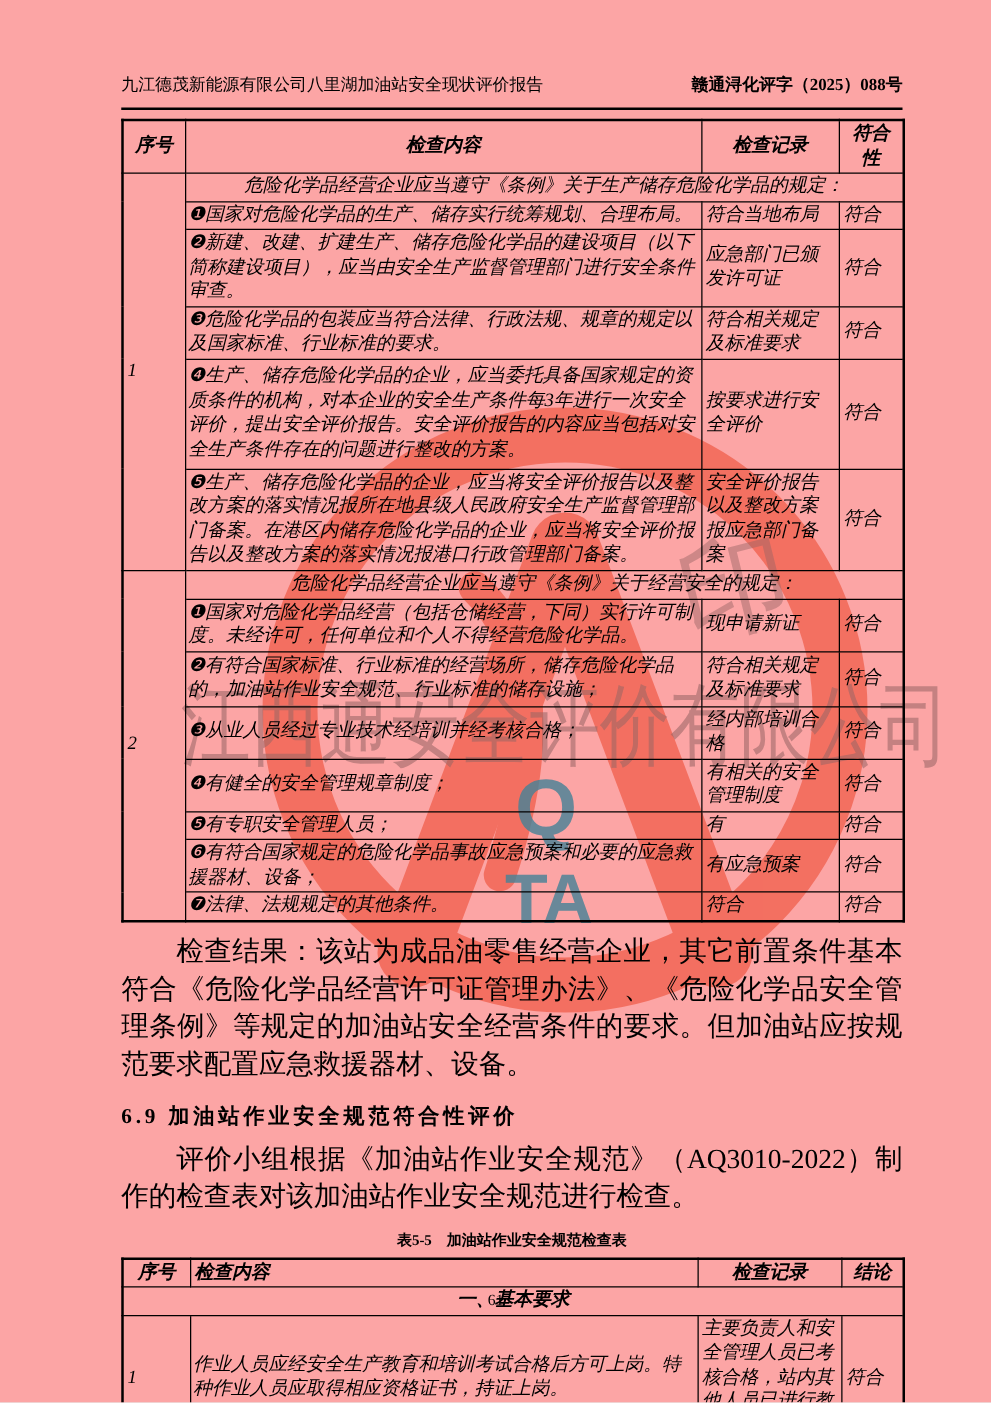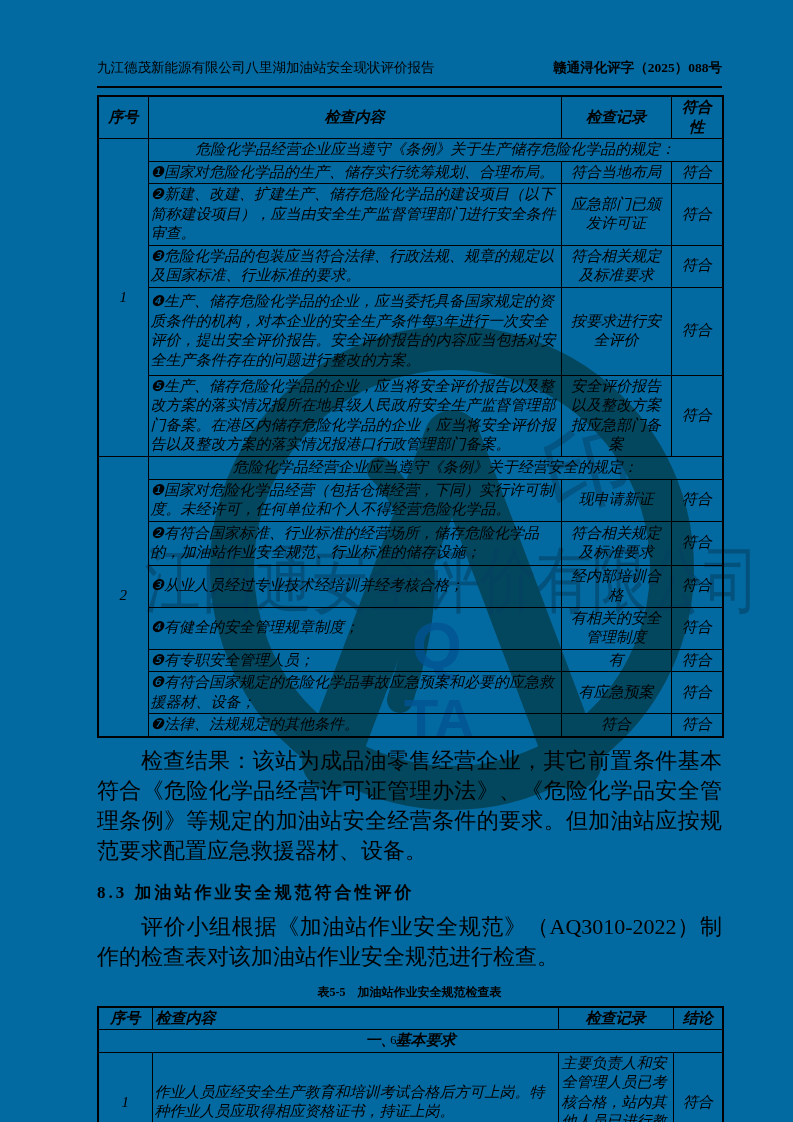--- a/index.html
+++ b/index.html
@@ -1,20 +1,20 @@
 <!DOCTYPE html>
 <html><head>
 <meta charset="utf-8">
 <style>
   html,body{margin:0;padding:0;background:#e8e8e8;}
   .page{
     position:relative;
     width:793px;height:1122px;
     margin:0 auto;
-    background:#0369a1;
+    background:#fca5a5;
     font-family:"Liberation Serif","DejaVu Serif",serif;
     color:#000;
     overflow:hidden;
   }
   .content{
     position:absolute;left:97px;top:58px;width:625px;
   }
   
   .doc-header{
     display:flex;justify-content:space-between;align-items:flex-end;
@@ -26,21 +26,21 @@
   
   table{border-collapse:collapse;table-layout:fixed;width:625px;margin-top:7px;}
   table, td, th{border:1px solid #000;}
   table{border-width:2px;font-style:italic;}
   th,td{
     font-size:15px;line-height:19.5px;
     padding:1px 3px;vertical-align:middle;
     word-break:break-all;overflow:hidden;
   }
   th{font-weight:bold;text-align:center;}
-  td.c-no, td.c-record, td.c-result{text-align:center;}
+  td.c-no, td.c-record, td.c-result{}
   td.c-content{text-align:left;padding-left:2px;}
   td.c-section{text-align:center;}
   th.left{text-align:left;}
   tr.h23{height:23px}tr.h22{height:22px}tr.h38{height:38px}tr.h44{height:44px}
   tr.h88{height:88px}tr.h72{height:72px}tr.h40{height:40px}tr.h92{height:92px}
   
   .para{
     font-size:22px;line-height:30px;
     text-align:justify;text-indent:2em;
     margin:8px 0 0 0;
@@ -158,21 +158,21 @@
       <tr class="h23">
         <td class="c-content">❼法律、法规规定的其他条件。</td>
         <td class="c-record">符合</td>
         <td class="c-result">符合</td>
       </tr>
     </tbody>
       </table>
 
     <p class="para">检查结果：该站为成品油零售经营企业，其它前置条件基本符合《危险化学品经营许可证管理办法》、《危险化学品安全管理条例》等规定的加油站安全经营条件的要求。但加油站应按规范要求配置应急救援器材、设备。</p>
 
-    <h2 class="sec-heading">8.3 加油站作业安全规范符合性评价</h2>
+    <h2 class="sec-heading">6.9 加油站作业安全规范符合性评价</h2>
 
     <p class="para">评价小组根据《加油站作业安全规范》（AQ3010-2022）制作的检查表对该加油站作业安全规范进行检查。</p>
 
     <div class="tbl-caption">表5-5　加油站作业安全规范检查表</div>
 
     <table style="margin-top:5px;">
       <colgroup>
           <col style="width:54px">
           <col style="width:406px">
           <col style="width:115px">

